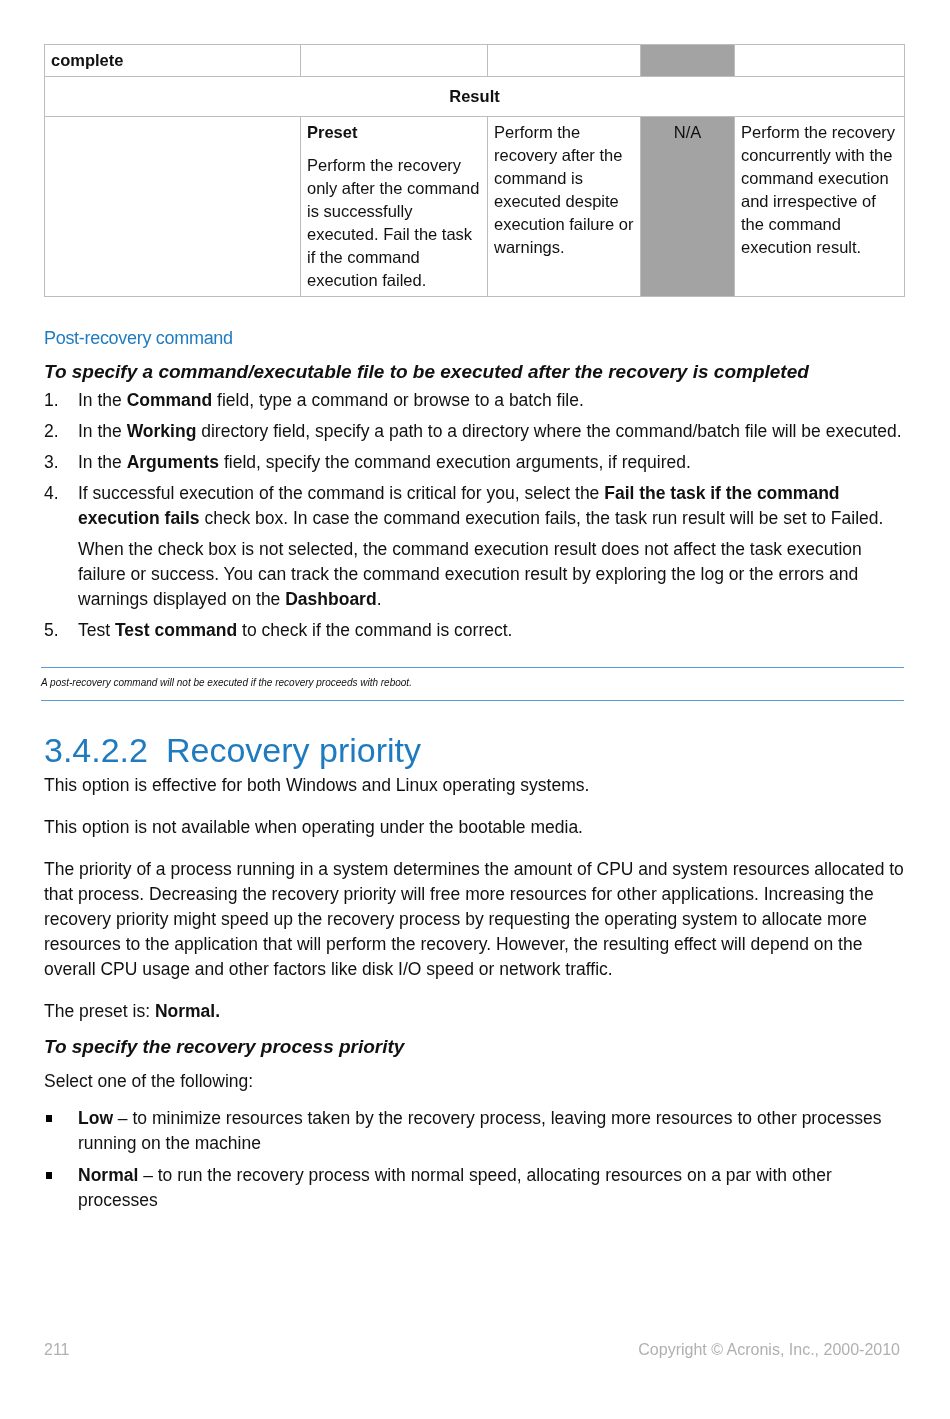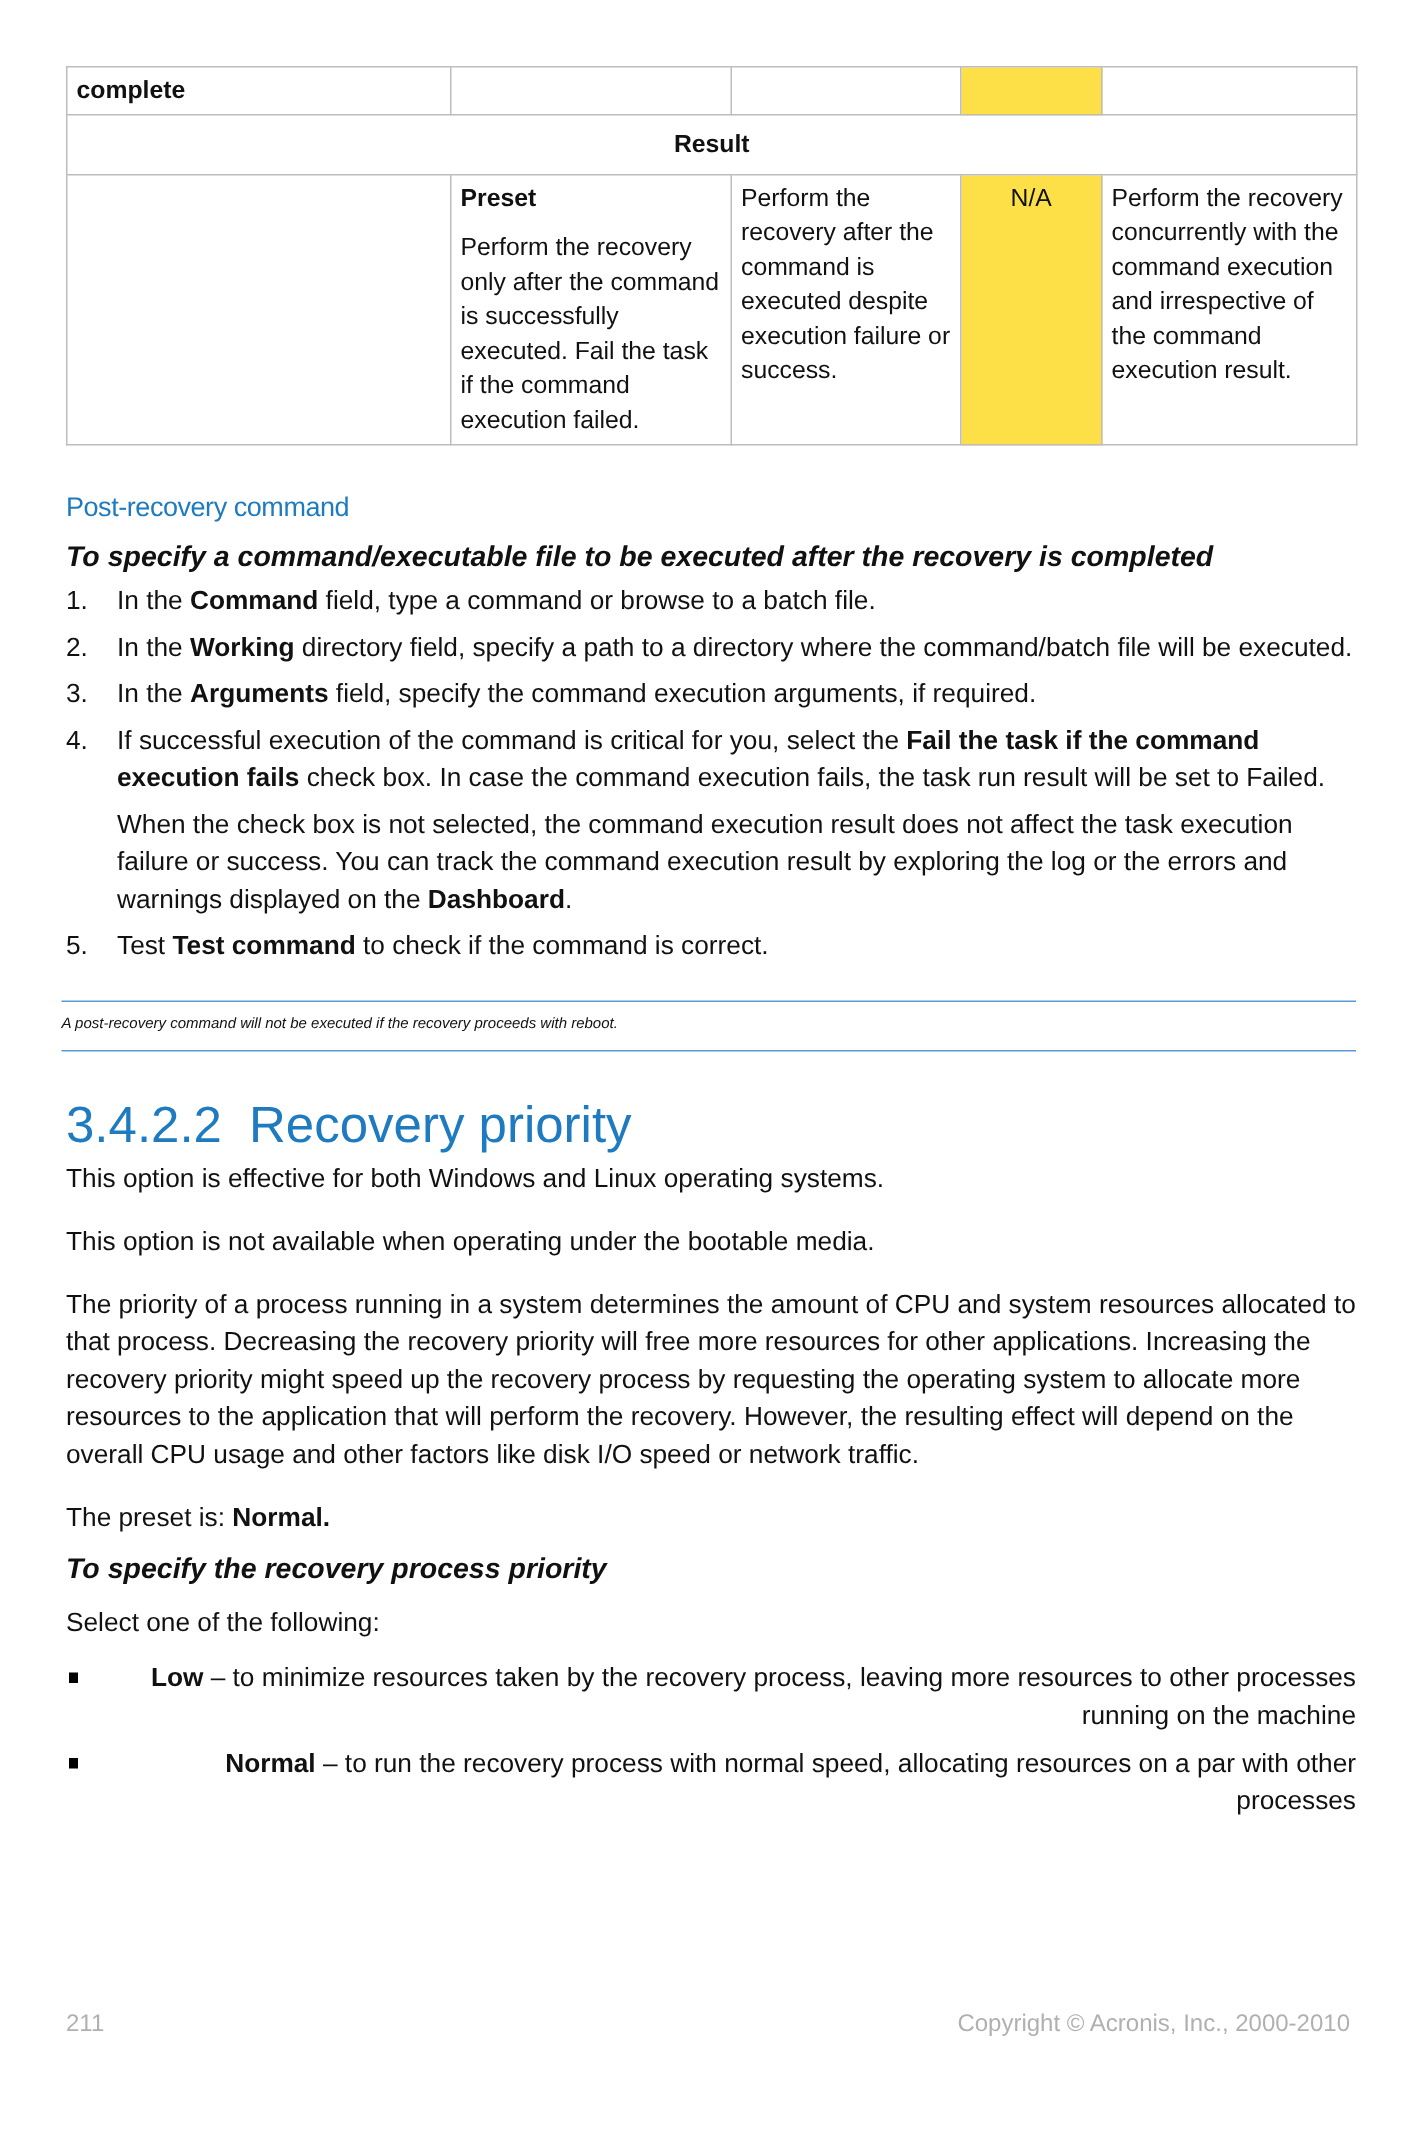--- a/index.html
+++ b/index.html
@@ -4,36 +4,36 @@
   <style>
     * { box-sizing: border-box; margin: 0; padding: 0; }
     body {
       width: 950px; height: 1419px; background: #ffffff;
       font-family: "Liberation Sans", sans-serif; color: #111;
       position: relative; overflow: hidden;
     }
     .page { position: absolute; left: 44px; top: 44px; width: 860px; font-size: 17.5px; line-height: 25px; }
     table.opts { border-collapse: collapse; width: 860px; table-layout: fixed; }
     table.opts td { border: 1.5px solid #bdbdbd; vertical-align: top; padding: 4px 6px; font-size: 16.5px; line-height: 23px; }
-    table.opts td.gray { background: #fde047; text-align: center; }
+    table.opts td.gray { background: #a3a3a3; text-align: center; }
     table.opts td.center { text-align: center; font-weight: bold; padding: 8px 6px; }
     .b { font-weight: bold; }
     .preset-title { font-weight: bold; margin-bottom: 10px; }
     h2.sec { color: #1f7bbf; font-weight: normal; font-size: 18px; line-height: 30px; margin-top: 26px; letter-spacing: -0.3px; }
     h3.proc { font-style: italic; font-weight: bold; font-size: 19px; margin-top: 6px; margin-bottom: 4px; }
     ol.steps { list-style: none; }
     ol.steps li { position: relative; padding-left: 34px; margin-bottom: 6px; }
     ol.steps li .num { position: absolute; left: 0; top: 0; }
     ol.steps li p.extra { margin-top: 6px; }
     .note { border-top: 1px solid #5b9bd5; border-bottom: 1px solid #5b9bd5; font-style: italic; font-size: 10px; padding: 2px 0 5px 0; margin-top: 24px; margin-left: -3px; width: 863px; }
     h2.num-sec { color: #1f7bbf; font-weight: normal; font-size: 34px; line-height: 30px; margin-top: 34px; margin-bottom: 8px; }
     h2.num-sec .n { display: inline-block; width: 122px; }
     p.para { margin-bottom: 17px; }
     ul.bul { list-style: none; margin-top: 12px; }
-    ul.bul li { position: relative; padding-left: 34px; margin-bottom: 7px; text-align: right; }
+    ul.bul li { position: relative; padding-left: 34px; margin-bottom: 7px; }
     ul.bul li .sq { position: absolute; left: 2px; top: 9px; width: 6px; height: 7px; background: #000; }
     .footer { position: absolute; top: 1341px; left: 44px; width: 856px; color: #b0b0b0; font-size: 16px; }
     .footer .pg { float: left; }
     .footer .copy { float: right; }
   </style>
 </head>
 <body>
 
 <div class="page">
 
@@ -55,21 +55,21 @@
     </tr>
     <tr>
       <td colspan="5" class="center">Result</td>
     </tr>
     <tr>
       <td></td>
       <td>
         <div class="preset-title">Preset</div>
         <div>Perform the recovery only after the command is successfully executed. Fail the task if the command execution failed.</div>
       </td>
-      <td>Perform the recovery after the command is executed despite execution failure or success.</td>
+      <td>Perform the recovery after the command is executed despite execution failure or warnings.</td>
       <td class="gray">N/A</td>
       <td>Perform the recovery concurrently with the command execution and irrespective of the command execution result.</td>
     </tr>
   </tbody>
     </table>
 
   <h2 class="sec">Post-recovery command</h2>
   <h3 class="proc">To specify a command/executable file to be executed after the recovery is completed</h3>
 
   <ol class="steps">

